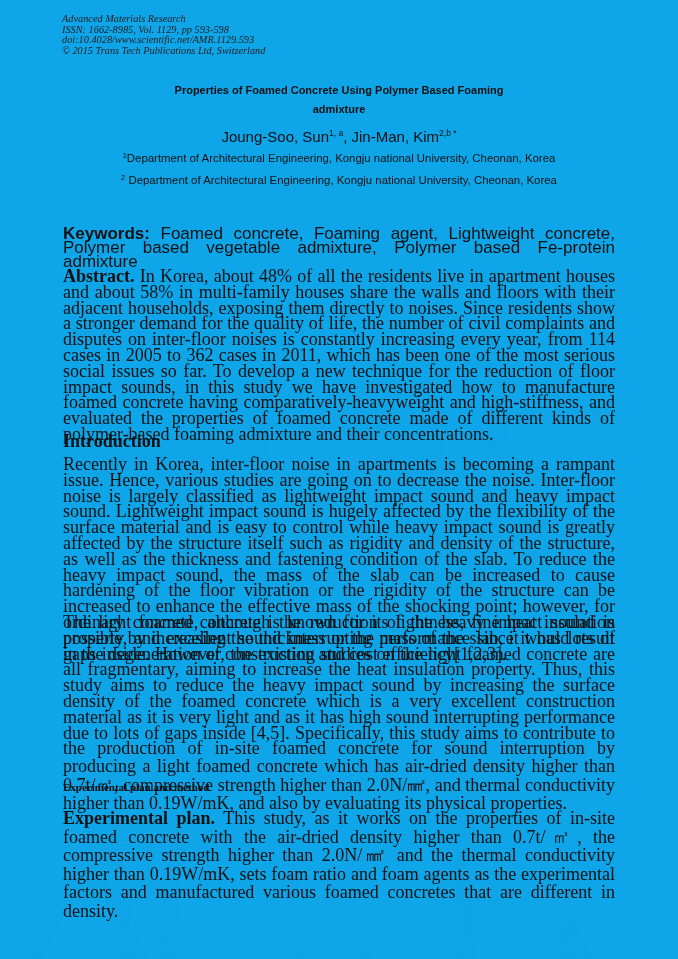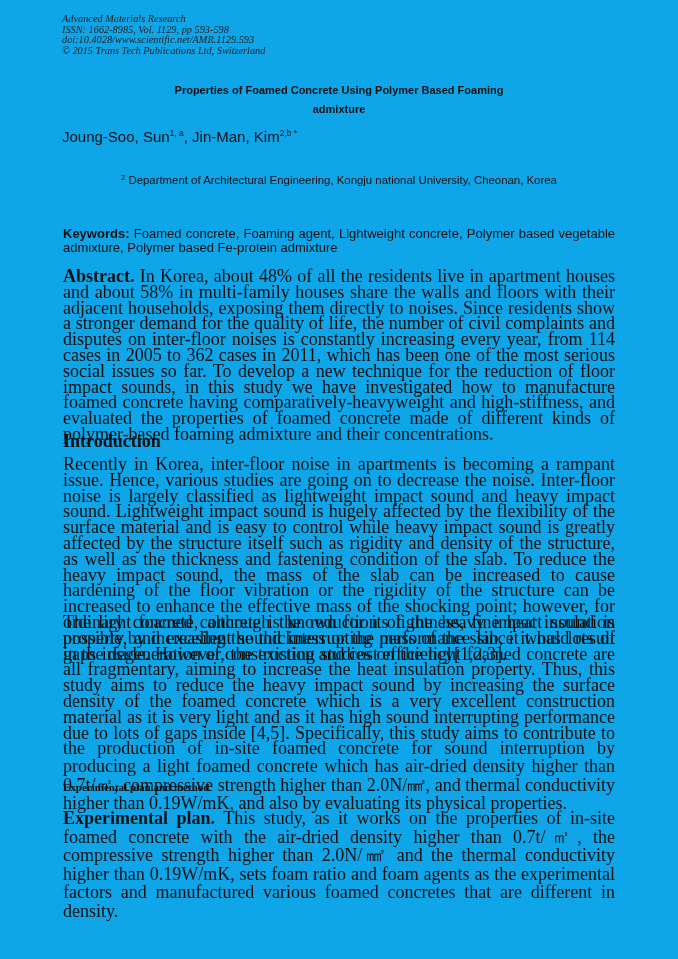--- a/index.html
+++ b/index.html
@@ -2,28 +2,28 @@
 <html><head>
 <meta charset="utf-8">
 <style>
   html, body { margin: 0; padding: 0; background: #ffffff; }
   body { width: 678px; height: 959px; position: relative; overflow: hidden; color: #111; }
   .page { position: absolute; left: 0; top: 0; width: 678px; height: 959px; background: #0ea5e9; }
   .watermark { position: absolute; left: 0; top: 0; width: 678px; height: 959px; pointer-events: none; opacity: 0.10; }
   .hdr-left { position: absolute; left: 62px; top: 14px; font-family: "Liberation Serif", serif; font-style: italic; font-size: 10.3px; line-height: 10.6px; color: #222; }
   .hdr-right { position: absolute; right: 64px; top: 14px; text-align: right; font-family: "Liberation Serif", serif; font-style: italic; font-size: 10.3px; line-height: 10.6px; color: #222; }
   .title { position: absolute; left: 62px; width: 554px; top: 81px; text-align: center; font-family: "Liberation Sans", sans-serif; font-weight: bold; font-size: 11px; line-height: 19px; color: #111; }
-  .authors { position: absolute; left: 62px; width: 554px; top: 123px; text-align: left; font-family: "Liberation Sans", sans-serif; font-size: 15px; line-height: 20px; }
+  .authors { position: absolute; left: 62px; width: 554px; top: 123px; text-align: center; font-family: "Liberation Sans", sans-serif; font-size: 15px; line-height: 20px; }
   .authors sup { font-size: 8.5px; vertical-align: 6px; }
   .affil { position: absolute; left: 62px; width: 554px; text-align: center; font-family: "Liberation Sans", sans-serif; font-size: 11.4px; line-height: 14px; }
   .affil sup { font-size: 7.5px; vertical-align: 4px; }
   .affil1 { top: 149px; }
   .affil2 { top: 171px; }
   .emails { top: 193px; }
-  .keywords { position: absolute; left: 63px; width: 552px; top: 227px; font-family: "Liberation Sans", sans-serif; font-size: 13px; line-height: 14.2px; text-align: justify; }
+  .keywords { position: absolute; left: 63px; width: 552px; top: 227px; font-family: "Liberation Sans", sans-serif; font-size: 17px; line-height: 14.2px; text-align: justify; }
   .kw-label { font-weight: bold; }
   .body-text { position: absolute; left: 63px; width: 552px; font-family: "Liberation Serif", serif; font-size: 18px; line-height: 15.8px; text-align: justify; }
   .body-text b { font-weight: bold; }
   .abstract { top: 269px; }
   .h-intro { position: absolute; left: 63px; top: 433px; font-family: "Liberation Serif", serif; font-weight: bold; font-size: 18px; line-height: 16px; }
   .intro1 { top: 457px; }
   .intro2 { top: 615px; line-height: 15.8px; }
   .intro2 .tall { line-height: 18.5px; }
   .h-exp { position: absolute; left: 63px; top: 779px; font-family: "Liberation Serif", serif; font-weight: bold; font-size: 11px; line-height: 16px; }
   .exp1 { top: 809px; line-height: 18.5px; }
@@ -63,20 +63,23 @@
 
   <div class="title">
     <div>Properties of Foamed Concrete Using Polymer Based Foaming</div>
     <div>admixture</div>
   </div>
 
   <div class="authors">
     <span>Joung-Soo, Sun</span><sup>1, a</sup><span>, </span><span>Jin-Man, Kim</span><sup>2,b *</sup>
   </div>
 
+  <div class="affil affil1">
+    <sup>1</sup><span>Department of Architectural Engineering, Kongju national University, Cheonan, Korea</span>
+  </div>
   <div class="affil affil2">
     <sup>2</sup><span> Department of Architectural Engineering, Kongju national University, Cheonan, Korea</span>
   </div>
 
   <div class="keywords">
     <span class="kw-label">Keywords:</span><span> Foamed concrete, Foaming agent, Lightweight concrete, Polymer based vegetable admixture, Polymer based Fe-protein admixture</span>
   </div>
 
   <div class="body-text abstract">
     <b>Abstract.</b><span> In Korea, about 48% of all the residents live in apartment houses and about 58% in multi-family houses share the walls and floors with their adjacent households, exposing them directly to noises. Since residents show a stronger demand for the quality of life, the number of civil complaints and disputes on inter-floor noises is constantly increasing every year, from 114 cases in 2005 to 362 cases in 2011, which has been one of the most serious social issues so far. To develop a new technique for the reduction of floor impact sounds, in this study we have investigated how to manufacture foamed concrete having comparatively-heavyweight and high-stiffness, and evaluated the properties of foamed concrete made of different kinds of polymer-based foaming admixture and their concentrations.</span>

